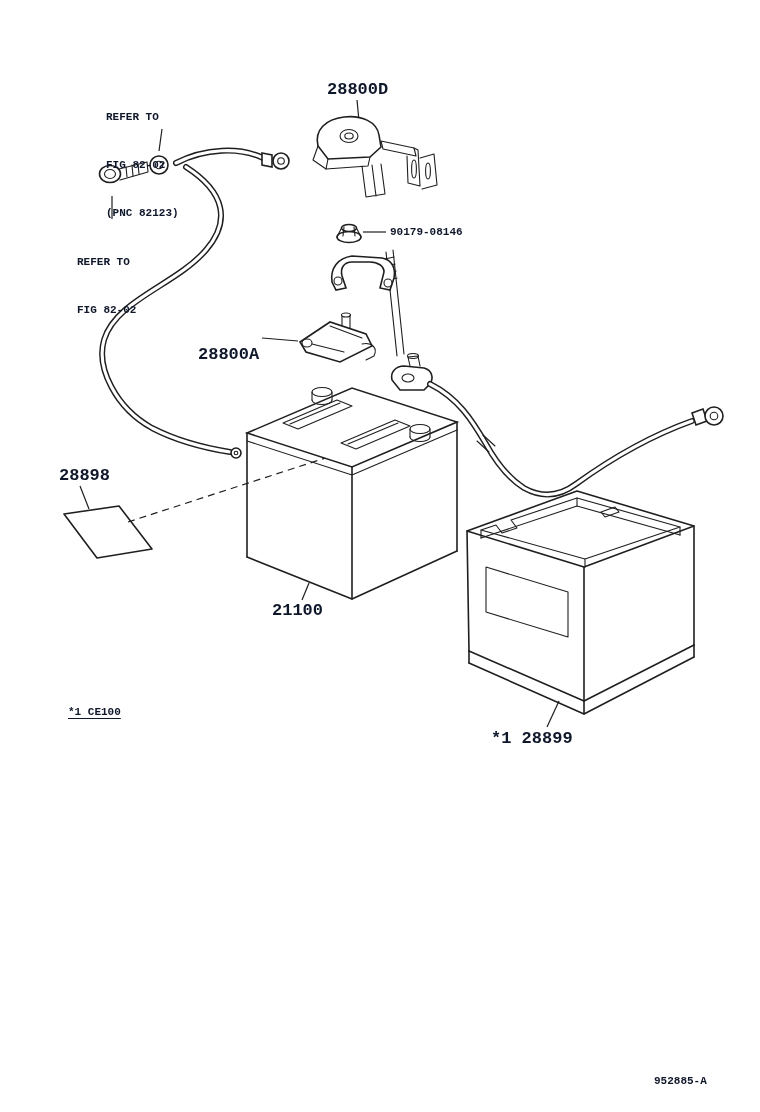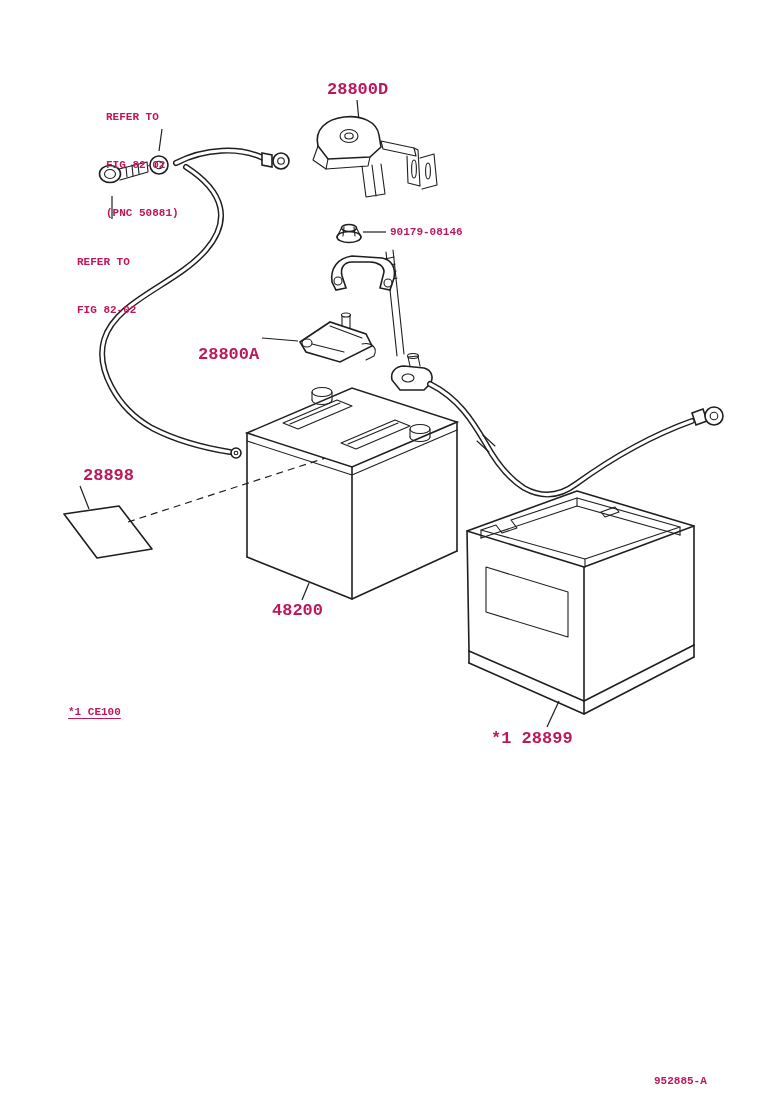--- a/index.html
+++ b/index.html
@@ -10,21 +10,21 @@
   }
   .stage{position:absolute;left:0;top:0;width:760px;height:1112px;background:#fff;}
   svg{position:absolute;left:0;top:0;}
   .art{stroke:#1f1f1f;fill:none;stroke-width:1.6;stroke-linecap:round;stroke-linejoin:round;}
   .thin{stroke-width:1.1;}
   .leader{stroke:#1f1f1f;stroke-width:1.2;fill:none;}
   .dashed{stroke:#1f1f1f;stroke-width:1.2;fill:none;stroke-dasharray:7 5;}
   .cable-outer{stroke:#1f1f1f;stroke-width:6;fill:none;stroke-linecap:round;}
   .cable-inner{stroke:#ffffff;stroke-width:3.1;fill:none;stroke-linecap:round;}
   .whitefill{fill:#ffffff;stroke:#1f1f1f;stroke-width:1.6;}
-  .lbl{position:absolute;color:#be185d;font-weight:700;white-space:pre;line-height:16px;}
+  .lbl{position:absolute;color:#0f172a;font-weight:700;white-space:pre;line-height:16px;}
   .fs15{font-size:11px;}
   .fs16{font-size:11px;}
   .fs17{font-size:17px;line-height:19px;}
   .underline{text-decoration:underline;text-underline-offset:3px;}
 </style>
 </head>
 <body>
 
 <div class="stage">
 
@@ -162,37 +162,37 @@
 
     <g>
       <path class="art" d="M64,514 L119,506 L152,549 L97,558 Z"></path>
     </g>
 
   </svg>
 
   <div class="lbl fs15" style="left:106px;top:77px;">
     <div>REFER TO</div>
     <div>FIG 82-02</div>
-    <div>(PNC 50881)</div>
+    <div>(PNC 82123)</div>
   </div>
 
   <div class="lbl fs17" style="left:327px;top:80px;">28800D</div>
 
   <div class="lbl fs15" style="left:77px;top:222px;">
     <div>REFER TO</div>
     <div>FIG 82-02</div>
   </div>
 
   <div class="lbl fs16" style="left:390px;top:224px;">90179-08146</div>
 
   <div class="lbl fs17" style="left:198px;top:329px;margin-top:16px;">28800A</div>
 
-  <div class="lbl fs17" style="left:59px;top:466px;margin-left:24px;">28898</div>
+  <div class="lbl fs17" style="left:59px;top:466px;">28898</div>
 
-  <div class="lbl fs17" style="left:272px;top:601px;">48200</div>
+  <div class="lbl fs17" style="left:272px;top:601px;">21100</div>
 
   <div class="lbl fs15 underline" style="left:68px;top:704px;">*1 CE100</div>
 
   <div class="lbl fs17" style="left:491px;top:729px;font-family:Liberation Mono, monospace;">*1 28899</div>
 
   <div class="lbl fs16" style="left:654px;top:1073px;">952885-A</div>
 
 </div>
 
 </body></html>

